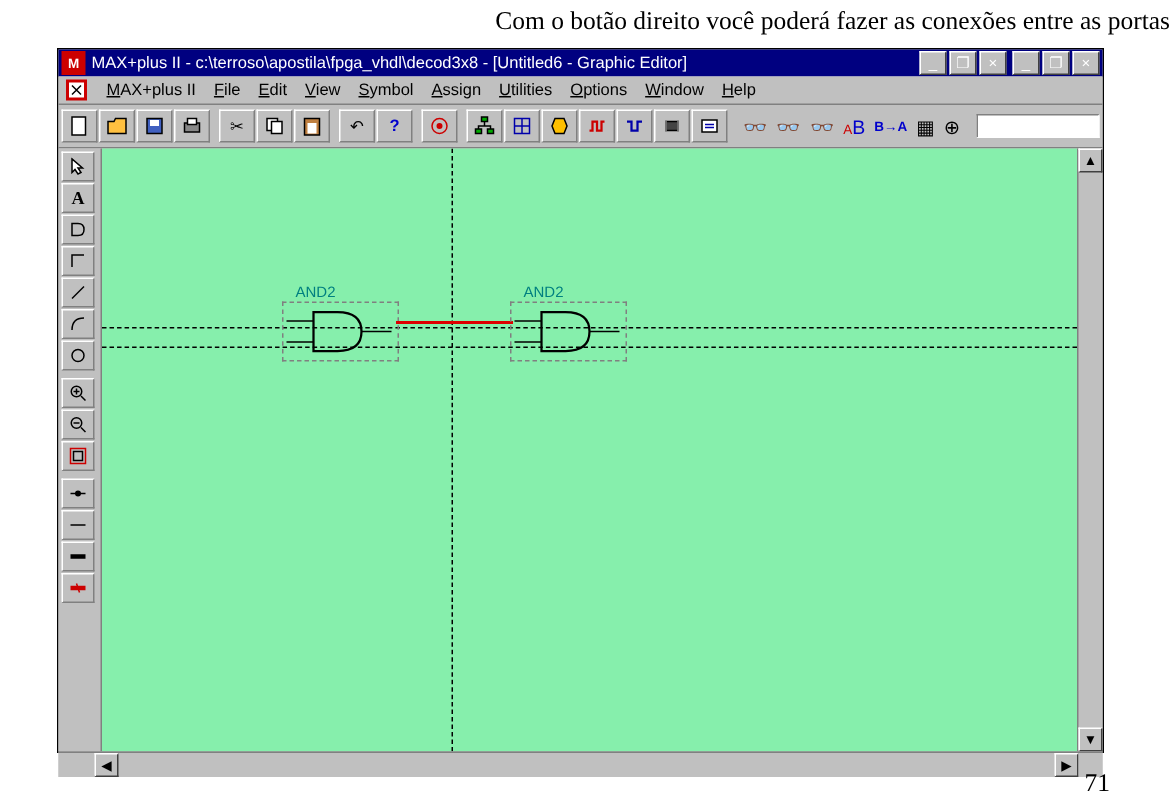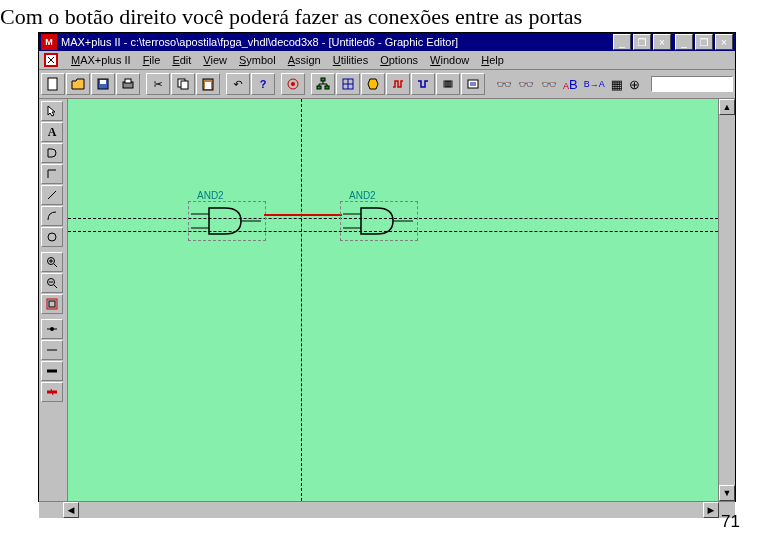--- a/index.html
+++ b/index.html
@@ -1,16 +1,16 @@
 <!DOCTYPE html>
 <html><head>
 <meta charset="utf-8">
 <style>
 body{margin:0;font-family:"MS Sans Serif",Arial,sans-serif;font-size:11px;background:#fff;width:780px;height:540px;position:relative;overflow:hidden}
-.caption{font-family:"Times New Roman",serif;font-size:22px;text-align:left;padding:4px 0 2px 0}
+.caption{font-family:"Times New Roman",serif;font-size:17px;text-align:right;padding:4px 0 2px 0}
 .app-window{position:absolute;left:38px;top:32px;width:696px;height:468px;border:1px solid #000}
 .titlebar{height:18px;background:#000080;color:#fff;display:flex;align-items:center;padding:0 2px;gap:4px}
 .titlebar .logo{width:16px;height:16px;background:#c00;display:inline-flex;align-items:center;justify-content:center;font-size:9px;font-weight:bold}
 .titlebar .title-text{flex:1;font-weight:normal;font-size:11px}
 .win-controls{display:flex;gap:2px}
 .win-btn{width:16px;height:14px;background:#c0c0c0;border:1px solid #fff;border-right-color:#404040;border-bottom-color:#404040;display:flex;align-items:center;justify-content:center;font-size:10px;font-family:Arial;cursor:pointer}
 .menubar{height:18px;background:#c0c0c0;display:flex;align-items:center;padding:0 4px;gap:12px;border-bottom:1px solid #808080}
 .menubar .menu-icon{width:16px;height:16px;display:inline-block}
 .menu-item{cursor:pointer}
 .menu-item u{text-decoration:underline}
@@ -31,21 +31,21 @@
 .scroll-arrow.up{top:0}
 .scroll-arrow.down{bottom:0}
 .bottom-scroll{height:16px;background:#c0c0c0;border-top:1px solid #808080;display:flex;position:relative}
 .bottom-scroll .scroll-arrow{position:static;width:14px;height:14px}
 .bottom-scroll .track{flex:1}
 .gate-label{font-size:10px;color:#008080;position:absolute;top:-12px;left:8px}
 .sel-box{position:absolute;border:1px dashed #808080}
 .guide-h{position:absolute;left:0;right:0;border-top:1px dashed #000;height:0}
 .guide-v{position:absolute;top:0;bottom:0;border-left:1px dashed #000;width:0}
 .red-wire{position:absolute;border-top:2px solid #d00;height:0}
-.page-num{position:absolute;right:40px;bottom:8px;font-family:Liberation Sans, sans-serif;font-size:17px}
+.page-num{position:absolute;right:40px;bottom:8px;font-family:Liberation Serif, serif;font-size:17px}
 </style>
 </head>
 <body>
 
 <div class="caption">Com o botão direito você poderá fazer as conexões entre as portas</div>
 
 <div class="app-window">
 
   <div class="titlebar">
     <span class="logo">M</span>
@@ -175,21 +175,21 @@
           <line x1="4" y1="6" x2="10" y2="6" stroke="#00a"></line>
           <line x1="4" y1="8" x2="10" y2="8" stroke="#00a"></line>
         </svg>
       </div>
     <div style="flex:1"></div>
     <div class="aux-icons">
       <span style="color:#000">👓</span>
       <span style="color:#000">👓</span>
       <span style="color:#000">👓</span>
       <span style="font-size:9px;color:#c00;font-weight:normal">A<span style="color:#00c">B</span></span>
-      <span style="font-size:9px;color:#00c;font-weight:normal">B→A</span>
+      <span style="font-size:9px;color:#00c;font-weight:bold">B→A</span>
       <span>▦</span>
       <span>⊕</span>
     </div>
     <div class="prog-slot"></div>
   </div>
 
   <div class="workspace">
     <div class="left-toolbox">
       <div class="tool">
           <svg width="12" height="12">

